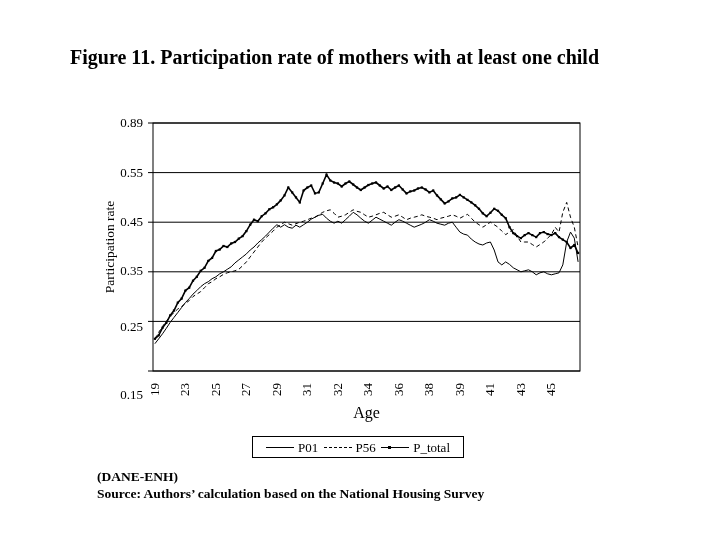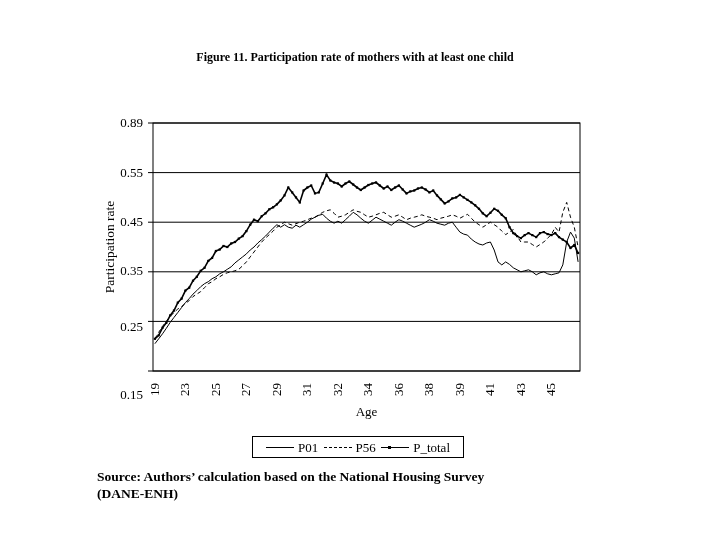--- a/index.html
+++ b/index.html
@@ -1,31 +1,31 @@
 <!DOCTYPE html>
 <html><head>
 <meta charset="utf-8">
 <style>
   html,body{margin:0;padding:0;background:#fff;}
   .page{position:relative;width:702px;height:535px;background:#ffffff;
         font-family:"Liberation Serif", serif;color:#000;overflow:hidden;}
-  .title{position:absolute;left:70px;top:46px;width:570px;text-align:center;
-         font-weight:bold;font-size:12px;line-height:22px;}
+  .title{position:absolute;left:70px;top:46px;width:570px;text-align:left;
+         font-weight:bold;font-size:20px;line-height:22px;}
   .plot-wrap{position:absolute;left:147px;top:123px;width:433px;height:248px;}
   .plot-wrap svg{overflow:visible;display:block;}
   .y-labels{position:absolute;left:0;top:123px;width:143px;height:248px;}
   .y-labels span{position:absolute;right:0;width:143px;text-align:right;
                  font-size:13px;line-height:16px;}
   .y-title{position:absolute;left:110px;top:247px;transform:translate(-50%,-50%) rotate(-90deg);
            white-space:nowrap;font-size:13.5px;}
   .x-labels{position:absolute;left:153px;top:374px;width:427px;height:30px;}
   .x-labels div{position:absolute;top:2px;width:16px;height:27px;display:flex;
                 align-items:center;justify-content:center;
                 writing-mode:vertical-rl;transform:rotate(180deg);font-size:13px;}
-  .x-title{position:absolute;left:153px;top:404px;width:427px;text-align:center;font-size:13px;}
+  .x-title{position:absolute;left:153px;top:404px;width:427px;text-align:center;font-size:16px;}
   .legend{position:absolute;left:252px;top:436px;width:212px;height:22px;
           border:1px solid #000;display:flex;align-items:center;
           justify-content:space-between;padding:0 13px;box-sizing:border-box;}
   .legend-entry{display:flex;align-items:center;gap:4px;}
   .legend-entry .lbl{font-size:13px;line-height:13px;}
   .sample{position:relative;width:28px;height:0;border-top:1px solid #000;display:inline-block;}
   .sample[data-style="dashed"]{border-top:1px dashed #000;}
   .sample[data-style="marker"]::after{content:"";position:absolute;left:7px;top:-2px;
           width:3px;height:3px;background:#000;}
   .source{position:absolute;left:97px;top:468px;width:500px;font-weight:bold;
@@ -212,17 +212,17 @@
       <span class="sample" data-style="dashed"></span>
       <span class="lbl">P56</span>
     </div>
     <div class="legend-entry">
       <span class="sample" data-style="marker"></span>
       <span class="lbl">P_total</span>
     </div>
   </div>
 
   <div class="source">
+    <div>(DANE-ENH)</div>
     <div>Source: Authors’ calculation based on the National Housing Survey</div>
-    <div>(DANE-ENH)</div>
   </div>
 
 </div>
 
 </body></html>

